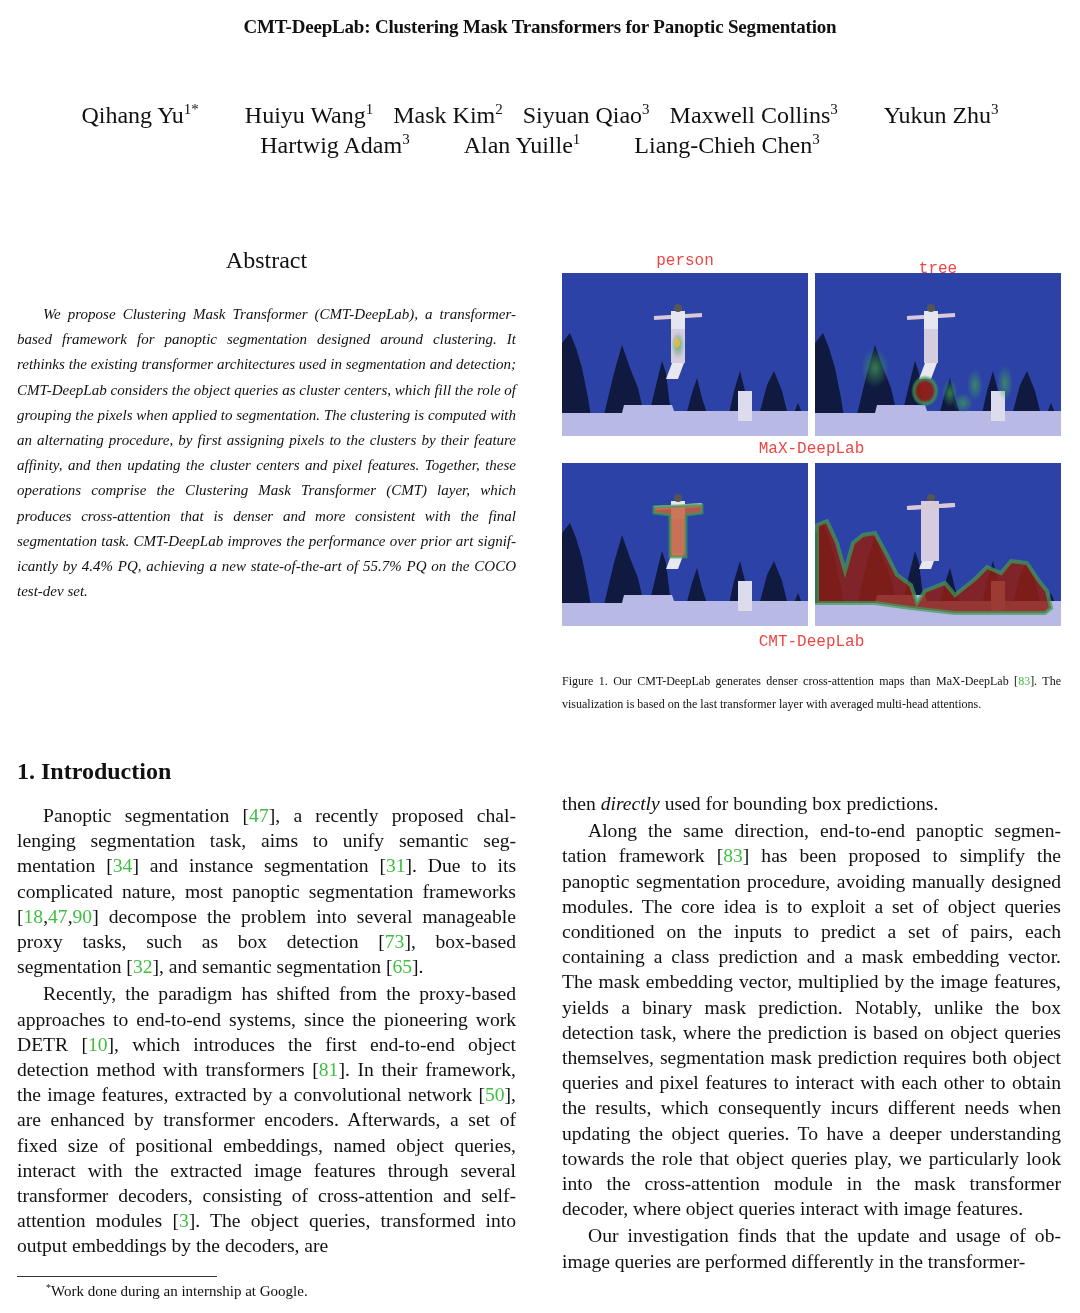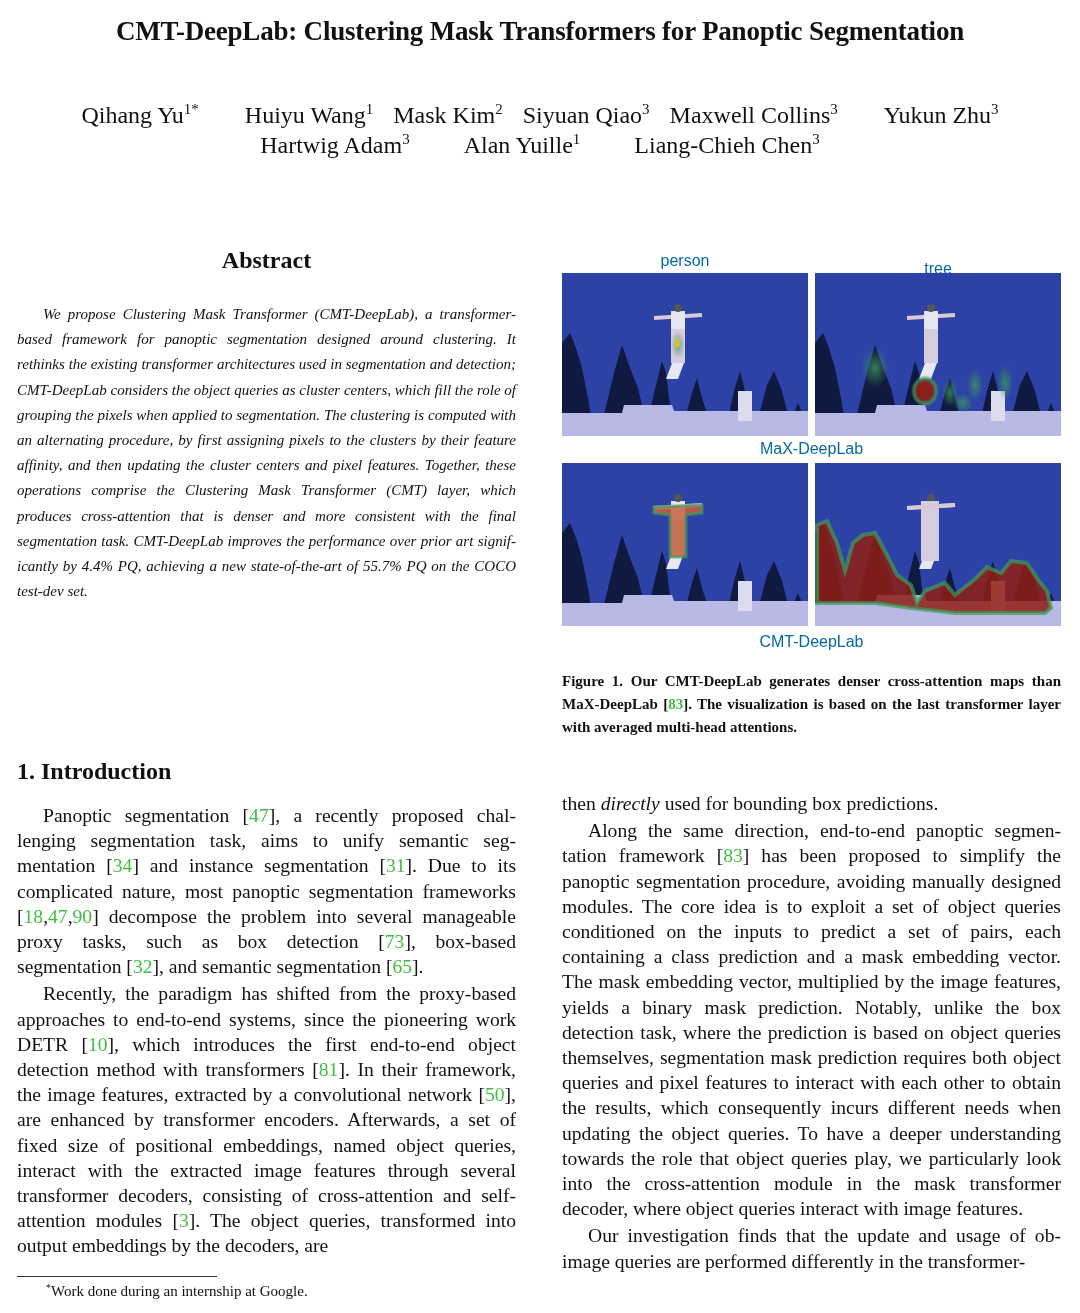--- a/index.html
+++ b/index.html
@@ -2,40 +2,40 @@
 <html><head>
 <meta charset="utf-8">
 <style>
   html, body { margin: 0; padding: 0; background: #ffffff; }
   body {
     width: 1080px; height: 1313px; position: relative; overflow: hidden;
     font-family: "Liberation Serif", "DejaVu Serif", serif; color: #111;
   }
   .title {
     position: absolute; left: 0; width: 1080px; top: 16px; text-align: center;
-    font-weight: bold; font-size: 27px; letter-spacing: -0.2px;
+    font-weight: bold; font-size: 19px; letter-spacing: -0.2px;
   }
   .authors {
     position: absolute; left: 0; width: 1080px; top: 100px; text-align: center;
     font-size: 24px; line-height: 30px;
   }
   .authors .row { white-space: nowrap; }
   .authors .a { margin: 0 27px; }
   .authors .row1 .a { margin: 0 10px; }
   .authors .row1 .a:first-child { margin-right: 36px; }
   .authors .row1 .a:last-child { margin-left: 36px; }
   .authors sup { font-size: 15px; vertical-align: 9px; line-height: 0; }
   .affils .a { margin: 0 12px; }
 
   .col-left { position: absolute; left: 17px; width: 499px; }
   .col-right { position: absolute; left: 562px; width: 499px; }
 
   .abs-title {
     position: absolute; left: 17px; width: 499px; top: 247px; text-align: center;
-    font-weight: bold; font-size: 24px;
+    font-weight: normal; font-size: 24px;
   }
   .abstract {
     top: 302px; font-style: italic; font-size: 15px; line-height: 25.2px;
     text-align: justify; text-indent: 26px; hyphens: manual;
   }
   .sec-title {
     position: absolute; left: 17px; top: 758px; font-weight: bold; font-size: 24px;
   }
   .body-text {
     font-size: 19.6px; line-height: 25.2px; text-align: justify;
@@ -49,31 +49,31 @@
     position: absolute; left: 17px; top: 1276px; width: 200px; height: 0;
     border-top: 1px solid #333;
   }
   .footnote {
     position: absolute; left: 46px; top: 1283px; font-size: 15px;
   }
   .footnote sup { font-size: 10px; vertical-align: 5px; line-height: 0; }
 
   
   .fig-label {
-    position: absolute; font-family: Liberation Sans, sans-serif;
-    font-size: 16px; color: #0369a1; text-align: center;
+    position: absolute; font-family: Liberation Mono, monospace;
+    font-size: 16px; color: #ef4444; text-align: center;
   }
   .panel {
     position: absolute; width: 246px; height: 163px; overflow: hidden;
     background: #2c42a6;
   }
   .panel svg { width: 100%; height: 100%; display: block; }
   .caption {
     position: absolute; left: 562px; top: 670px; width: 499px;
-    font-size: 15px; line-height: 23px; text-align: justify; font-weight: bold;
+    font-size: 12px; line-height: 23px; text-align: justify;
   }
 </style>
 </head>
 <body>
 
 <div class="title">CMT-DeepLab: Clustering Mask Transformers for Panoptic Segmentation</div>
 
 <div class="authors">
   <div class="row row1" id="authors-row1"><span class="a"><span>Qihang Yu</span><sup>1*</sup></span><span class="a"><span>Huiyu Wang</span><sup>1</sup></span><span class="a"><span>Mask Kim</span><sup>2</sup></span><span class="a"><span>Siyuan Qiao</span><sup>3</sup></span><span class="a"><span>Maxwell Collins</span><sup>3</sup></span><span class="a"><span>Yukun Zhu</span><sup>3</sup></span></div>
   <div class="row row2" id="authors-row2"><span class="a"><span>Hartwig Adam</span><sup>3</sup></span><span class="a"><span>Alan Yuille</span><sup>1</sup></span><span class="a"><span>Liang-Chieh Chen</span><sup>3</sup></span></div>

